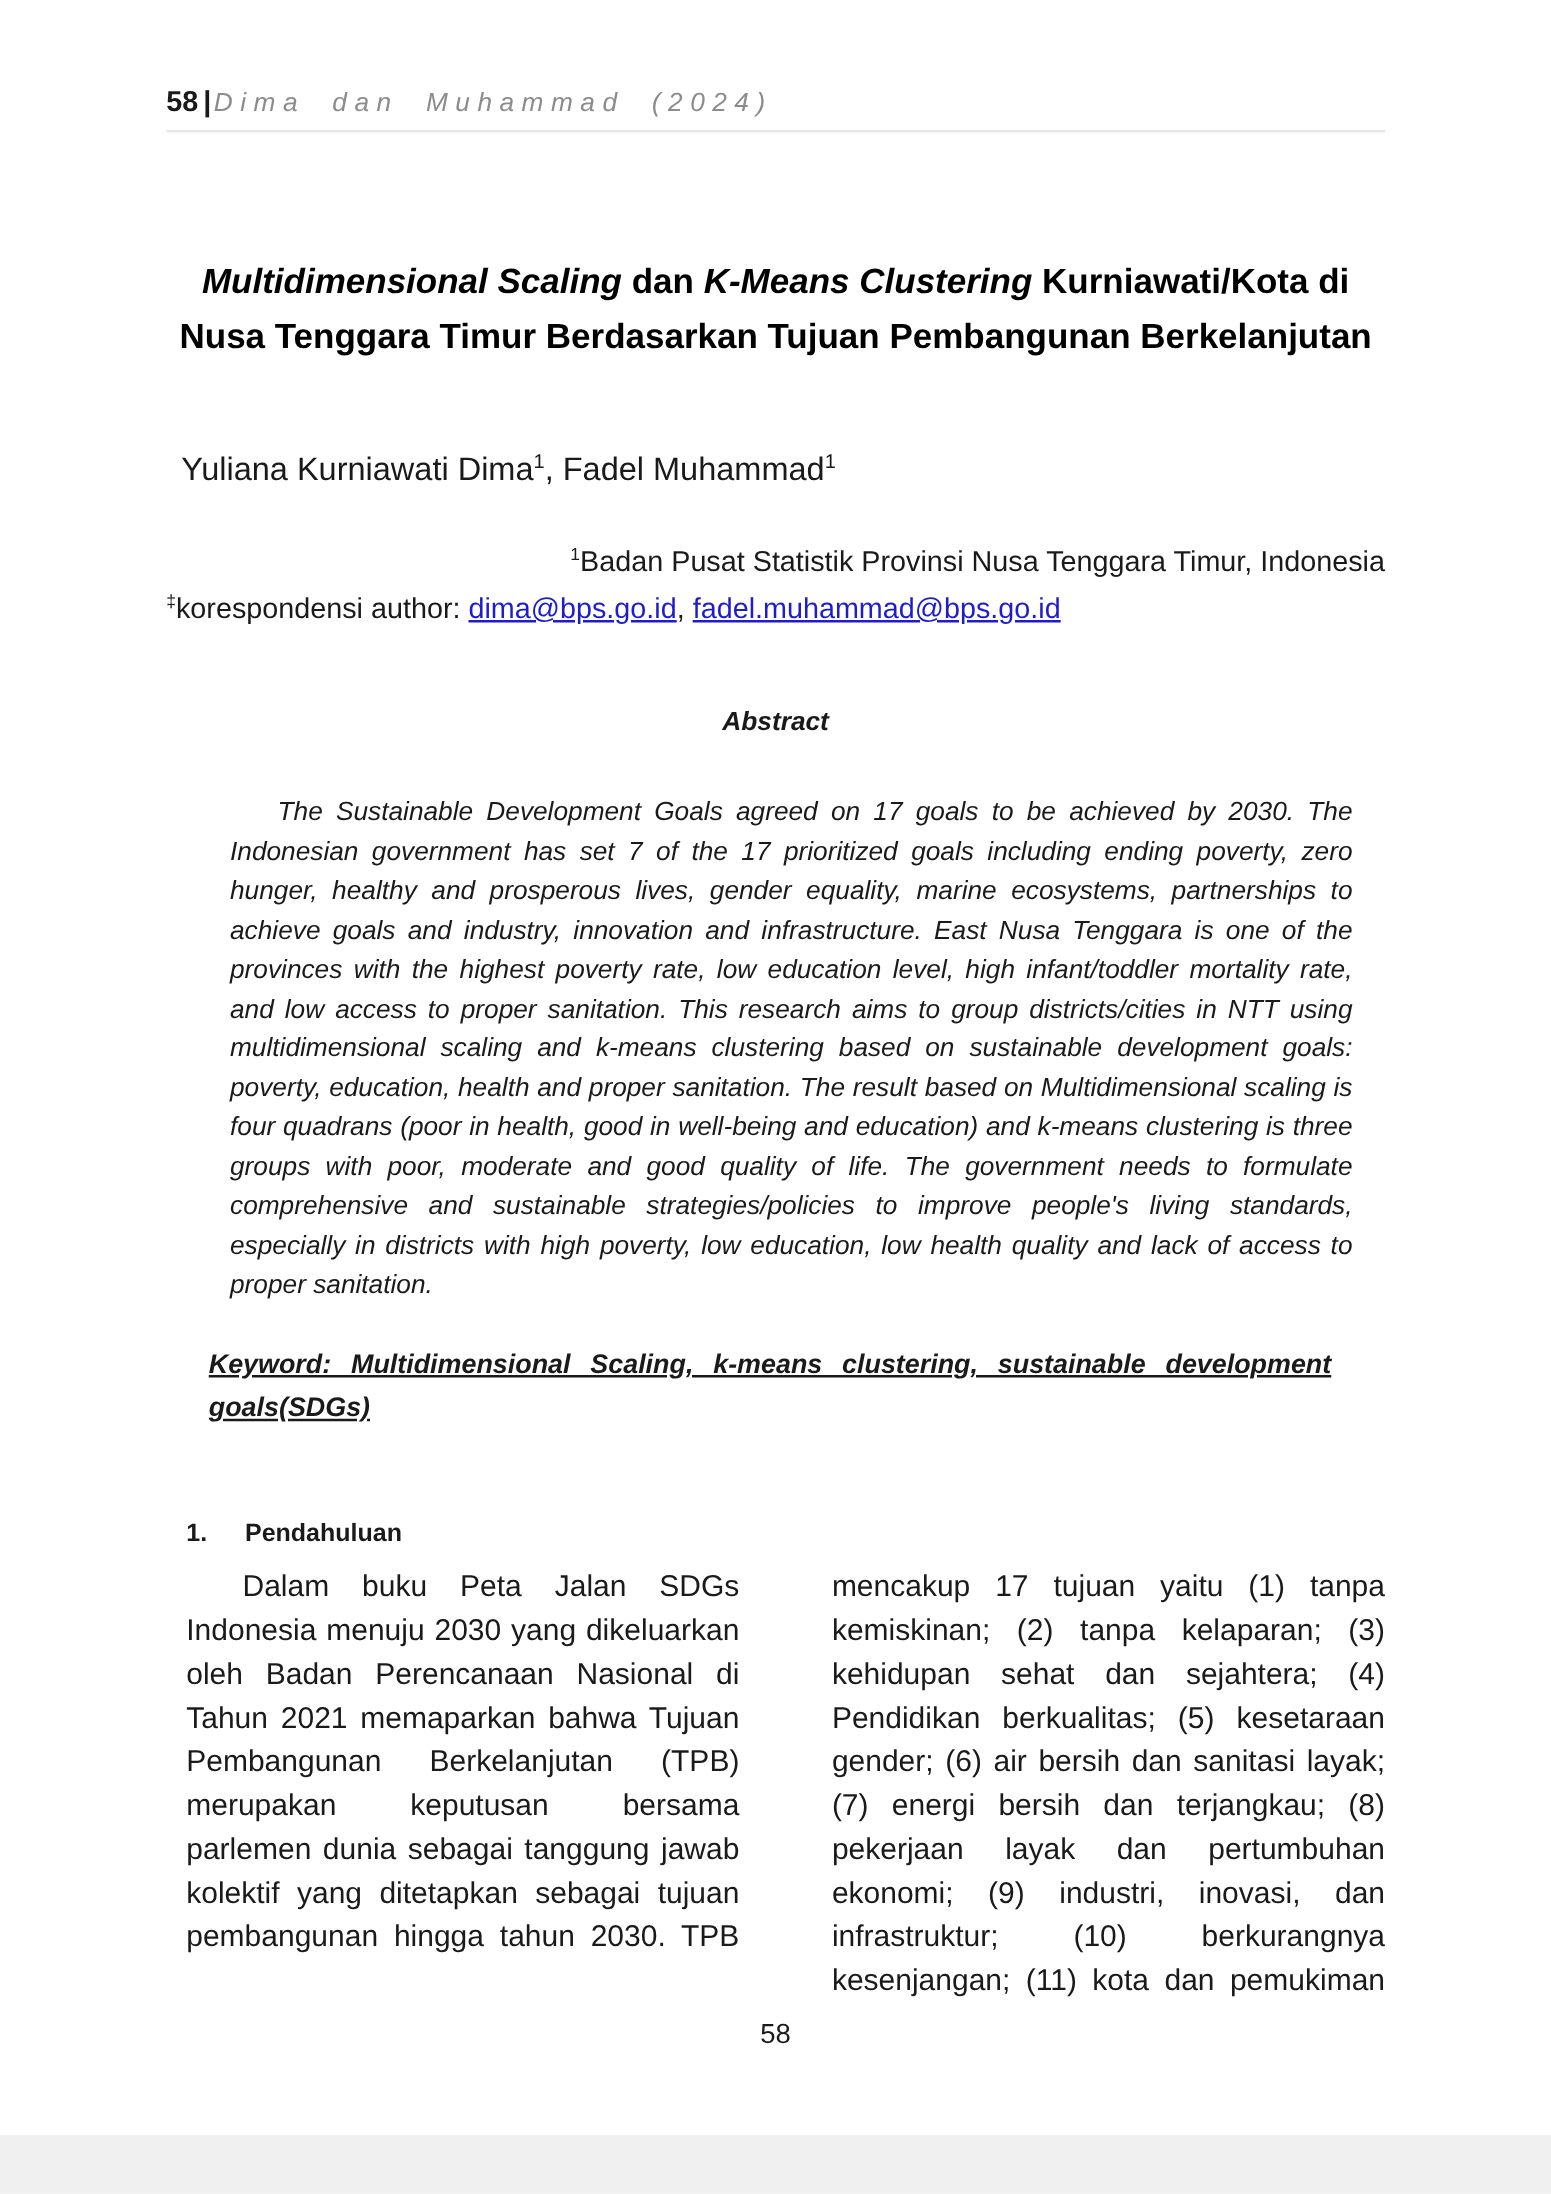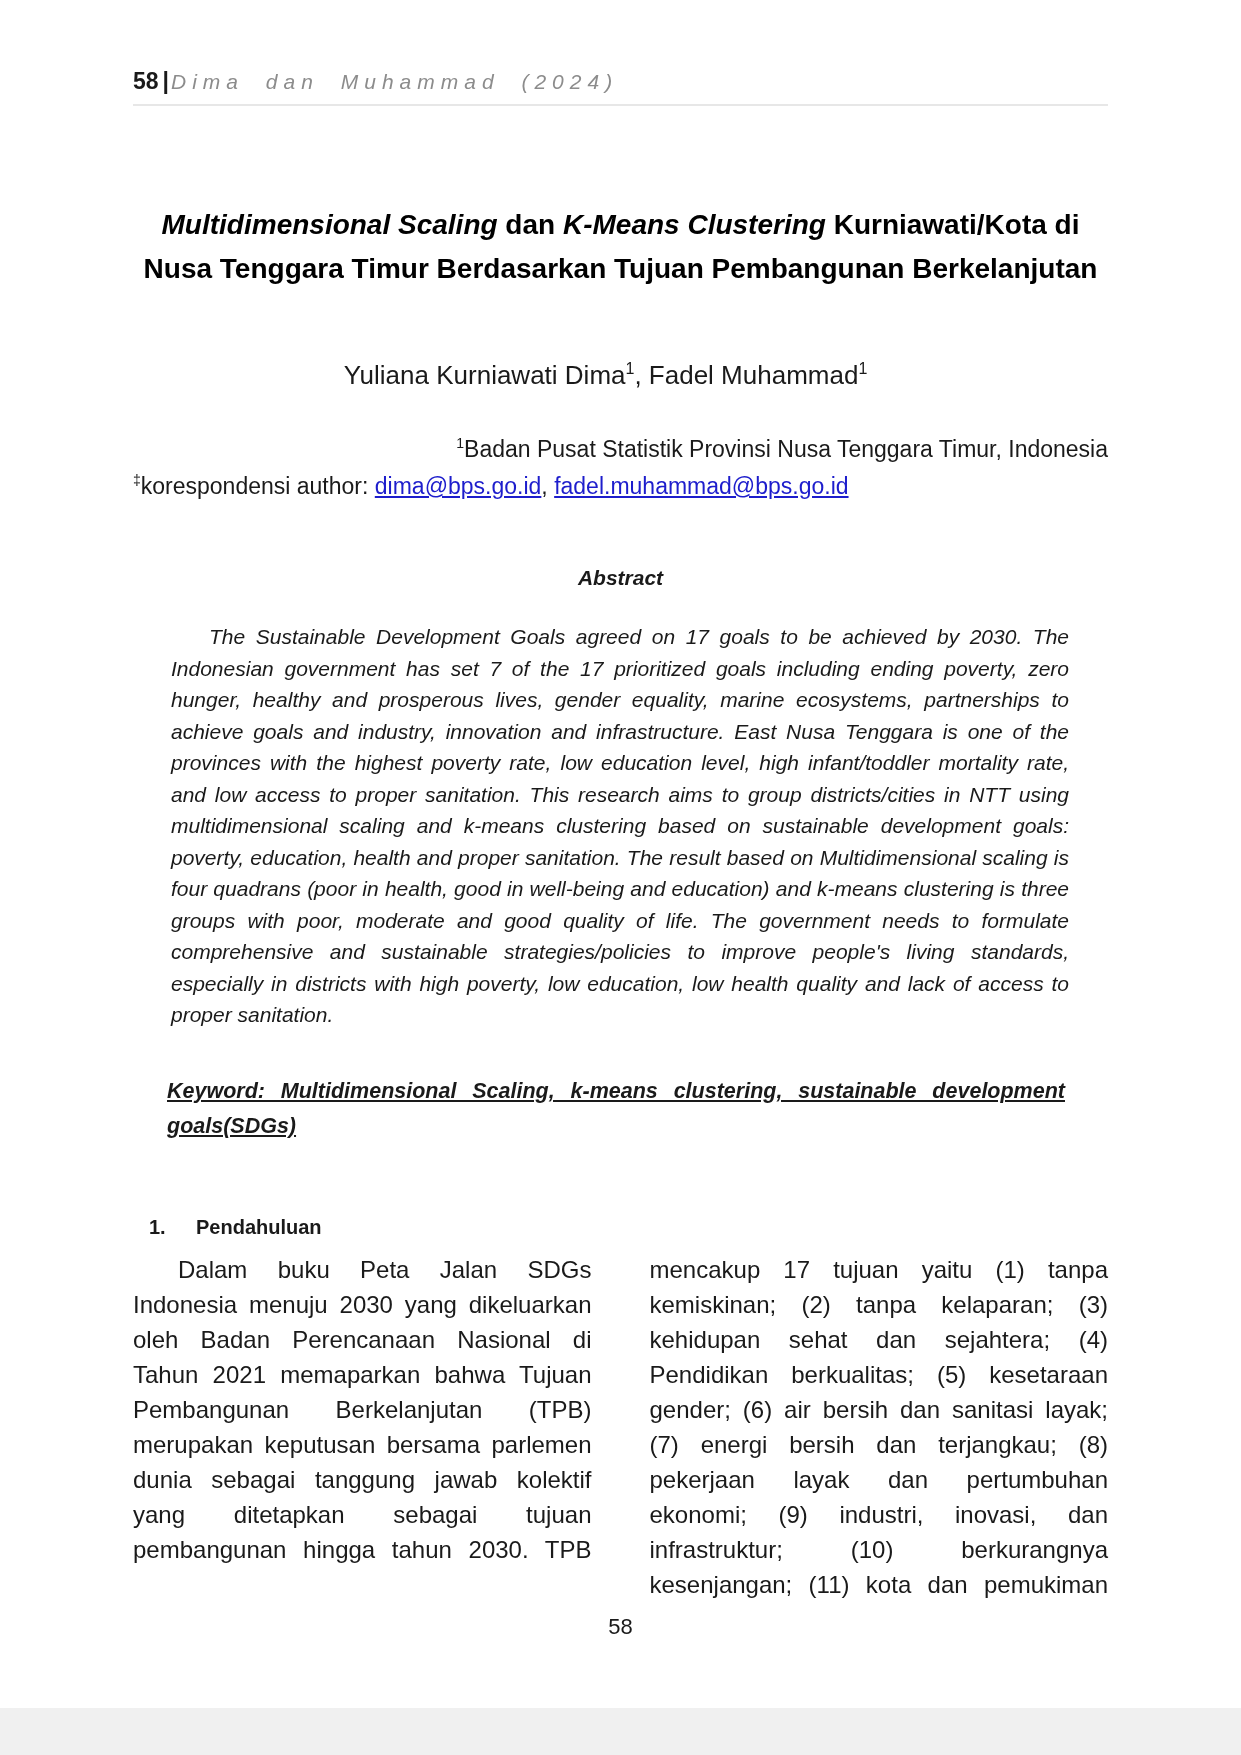--- a/index.html
+++ b/index.html
@@ -17,42 +17,42 @@
   .rh-bar{font-weight:bold; font-size:23px; margin:0 2px 0 4px;}
   .rh-title{font-style:italic; font-size:21px; color:var(--runhead); letter-spacing:6px; word-spacing:10px;}
   .rule{position:absolute; top:104px; left:133px; width:975px; height:2px; background:var(--rule);}
   
   .title{
     position:absolute; top:203px; left:100px; width:1041px; margin:0;
     text-align:center; font-size:28px; line-height:44px; font-weight:bold; color:#000;
   }
   .title em{font-style:italic;}
   
-  .authors{position:absolute; top:360px; left:118px; width:975px; text-align:center; font-size:26px;}
+  .authors{position:absolute; top:360px; left:145px; width:975px; font-size:26px;}
   .authors sup{font-size:16px; vertical-align:super; line-height:0;}
   
   .affiliation{position:absolute; top:436px; left:133px; width:975px; text-align:right; font-size:23px;}
   .affiliation sup{font-size:14px; vertical-align:super; line-height:0;}
   .correspondence{position:absolute; top:473px; left:133px; width:975px; font-size:23px;}
   .correspondence sup{font-size:14px; vertical-align:super; line-height:0;}
   .correspondence a{color:var(--link); text-decoration:underline; cursor:pointer;}
   
   .abstract-heading{position:absolute; top:566px; left:133px; width:975px; text-align:center;
     font-size:21px; font-weight:bold; font-style:italic; margin:0;}
-  .abstract-body{position:absolute; top:617px; left:167px; width:898px; margin:4px;
+  .abstract-body{position:absolute; top:617px; left:167px; width:898px; margin:17px;
     font-size:21px; line-height:31.5px; font-style:italic; text-align:justify; text-indent:38px;}
   .keyword-line{position:absolute; top:1074px; left:167px; width:898px; margin:0;
     font-size:21.5px; line-height:35px; font-weight:bold; font-style:italic; text-align:justify;text-decoration:underline;}
   
   .section-heading{position:absolute; top:1200px; left:133px; width:975px; margin:16px;
     font-size:20px; font-weight:bold;}
   .section-heading .sec-num{display:inline-block; min-width:47px;}
   
   .columns{position:absolute; top:1252px; left:133px; width:975px; display:flex; gap:58px;}
-  .col{flex:1 1 0;}
+  .col{flex:1 1 0;margin-left:16px;}
   .col p{margin:0; font-size:24px; line-height:35px; text-align:justify; text-align-last:justify;}
   .col-left p{text-indent:45px;}
   
   .footer{position:absolute; top:1614px; left:133px; width:975px; text-align:center; font-size:22px;}
 </style>
 </head>
 <body>
 
 <div class="page">
 

